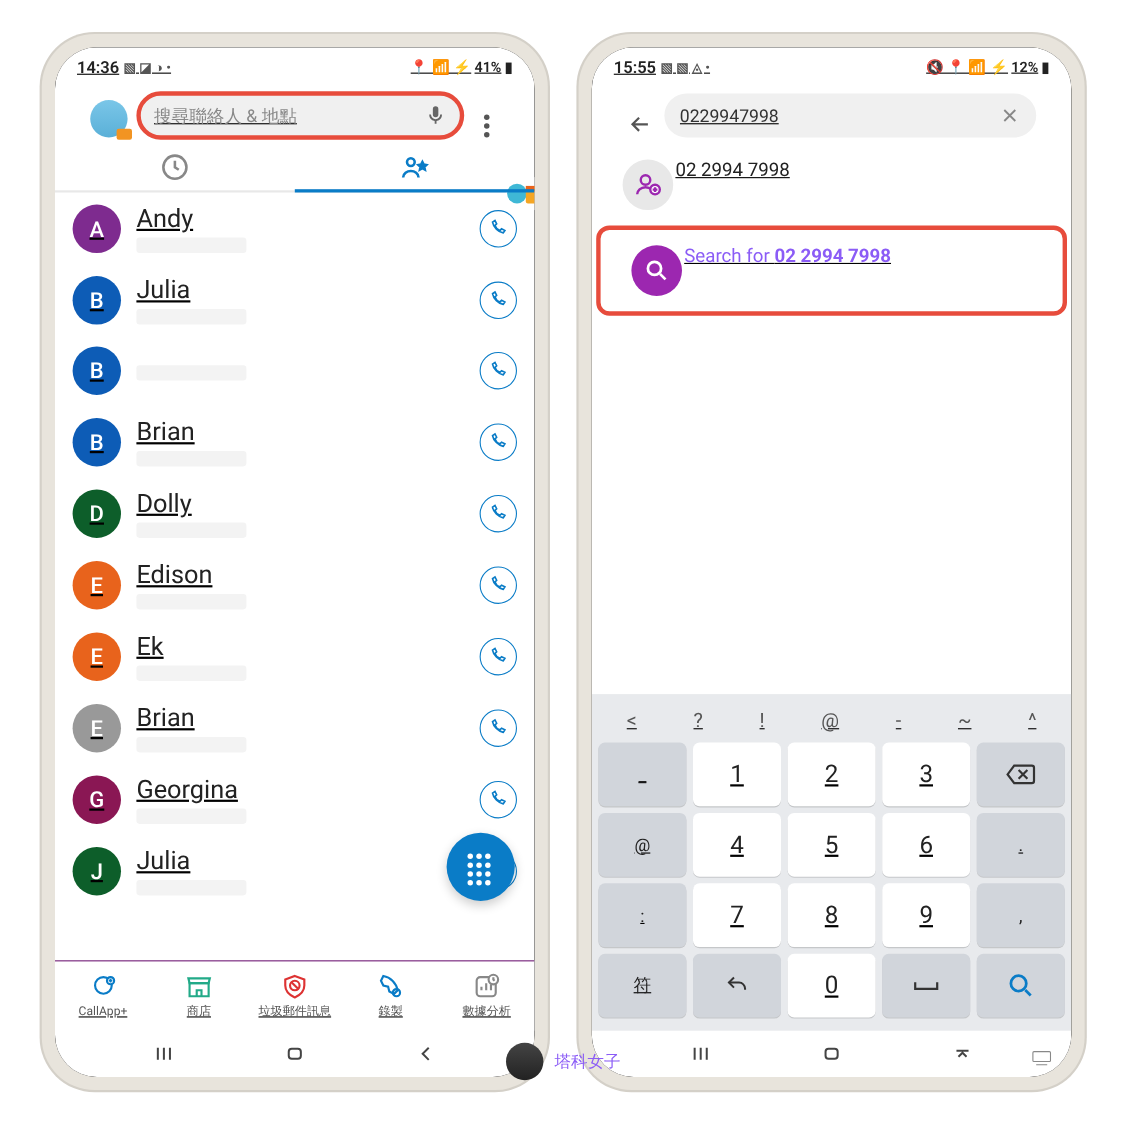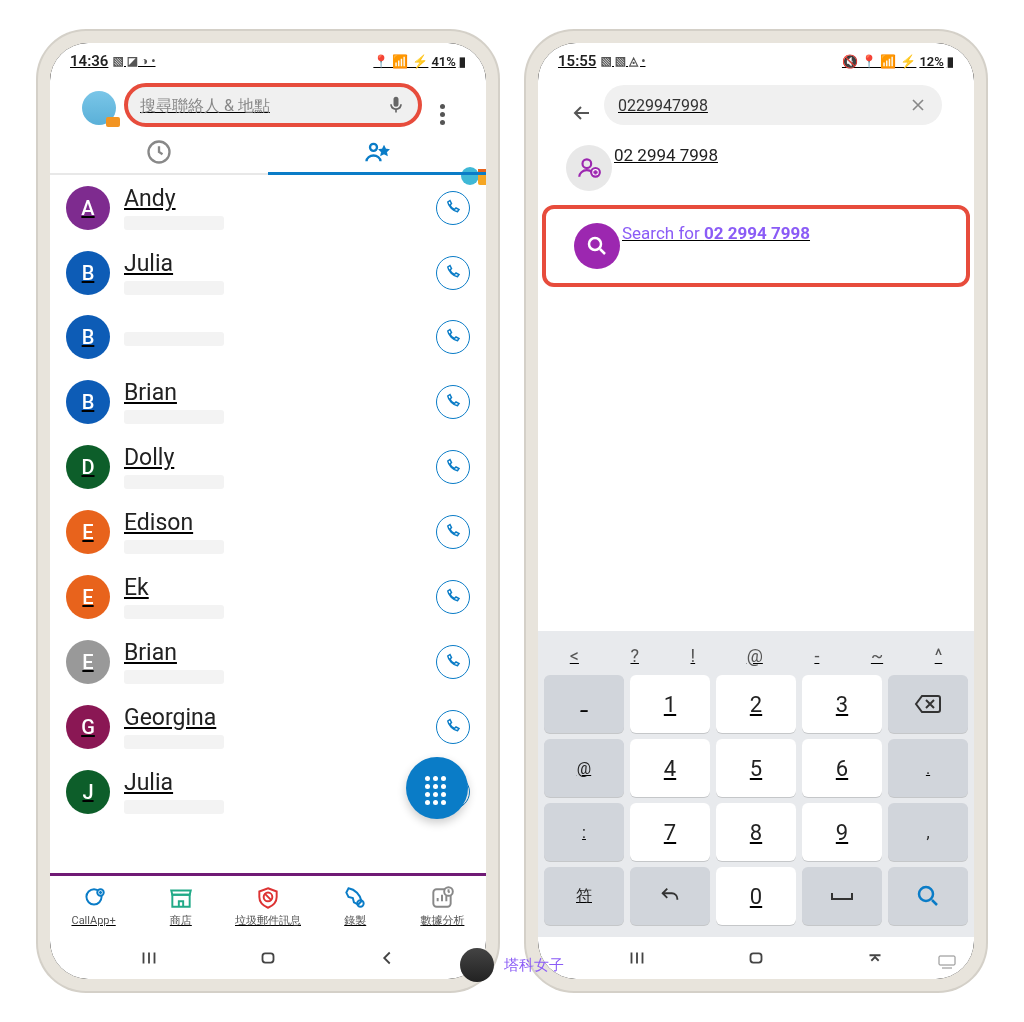--- a/index.html
+++ b/index.html
@@ -36,21 +36,21 @@
 .avatar { width: 44px; height: 44px; border-radius: 50%; display: flex; align-items: center; justify-content: center; color: #fff; font-size: 20px; font-weight: 500; flex-shrink: 0; }
 .contact-info { flex: 1; }
 .contact-name { font-size: 23px; color: #222; }
 .contact-sub { height: 14px; width: 100px; background: #f3f3f3; border-radius: 3px; margin-top: 4px; }
 .call-btn { width: 34px; height: 34px; border-radius: 50%; border: 1.5px solid #0a7cc7; display: flex; align-items: center; justify-content: center; flex-shrink: 0; }
 
 .fab { position: absolute; right: 18px; bottom: 160px; width: 62px; height: 62px; border-radius: 50%; background: #0a7cc7; display: flex; align-items: center; justify-content: center; box-shadow: 0 4px 10px rgba(0,0,0,.2); }
 .dialpad-icon { width: 24px; height: 24px; display: grid; grid-template-columns: repeat(3,5px); grid-template-rows: repeat(4,5px); gap: 3px; }
 .dialpad-icon span { background: #fff; border-radius: 50%; }
 
-.bottom-nav { height: 64px; display: flex; border-top: 3px solid #701a75; background: #fff; }
+.bottom-nav { height: 64px; display: flex; border-top: 1px solid #701a75; background: #fff; }
 .nav-item { flex: 1; display: flex; flex-direction: column; align-items: center; justify-content: center; gap: 2px; }
 .nav-icon { width: 26px; height: 26px; }
 .nav-label { font-size: 11px; color: #555; }
 
 .sys-nav { height: 42px; display: flex; align-items: center; justify-content: space-around; padding: 0 40px; }
 .sys-nav-btn { width: 22px; height: 22px; color: #444; }
 
 .watermark { position: absolute; bottom: 40px; left: 50%; transform: translateX(-50%); display: flex; align-items: center; gap: 10px; font-size: 15px; color: #8b5cf6; z-index: 100; }
 .watermark-avatar { width: 34px; height: 34px; border-radius: 50%; background: linear-gradient(#444,#222); position: relative; }
 

